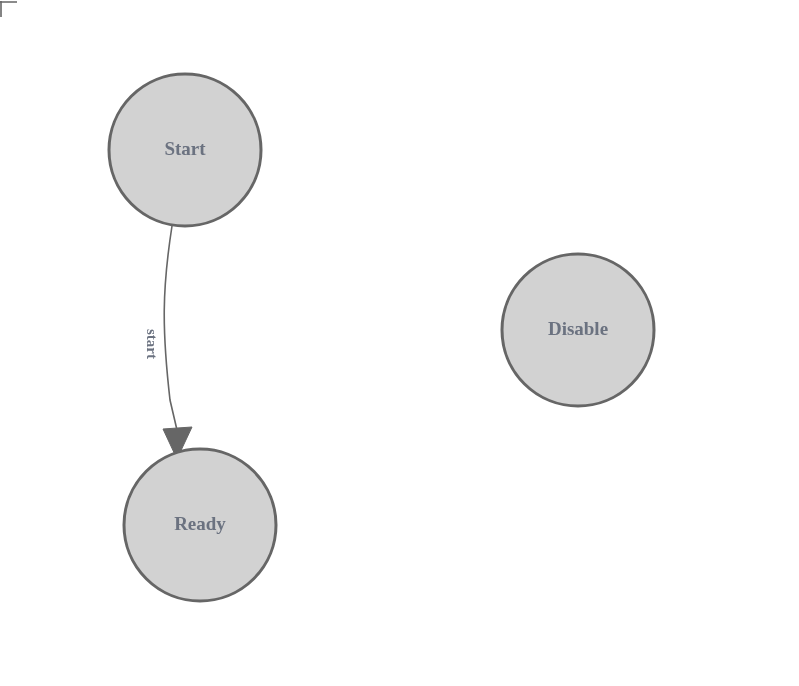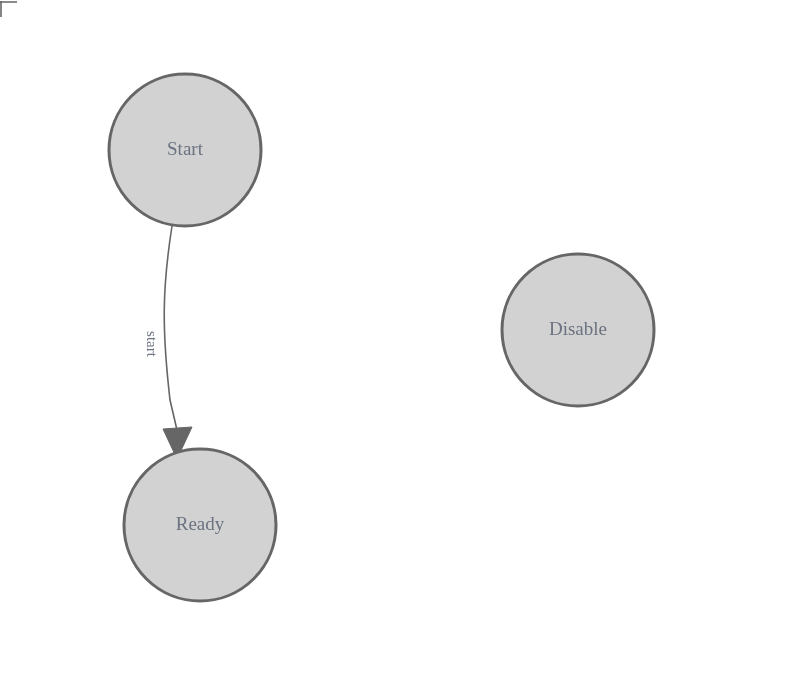--- a/index.html
+++ b/index.html
@@ -12,20 +12,21 @@
     width: 799px;
     height: 686px;
     overflow: hidden;
     font-family: "Liberation Serif", "DejaVu Serif", serif;
   }
   #canvas {
     position: relative;
     width: 789px;
     height: 686px;
     background: #ffffff;
+    font-weight: bold;
   }
   #graph-svg {
     position: absolute;
     top: 0;
     left: 0;
     width: 799px;
     height: 686px;
     display: block;
   }
   .node-circle {

